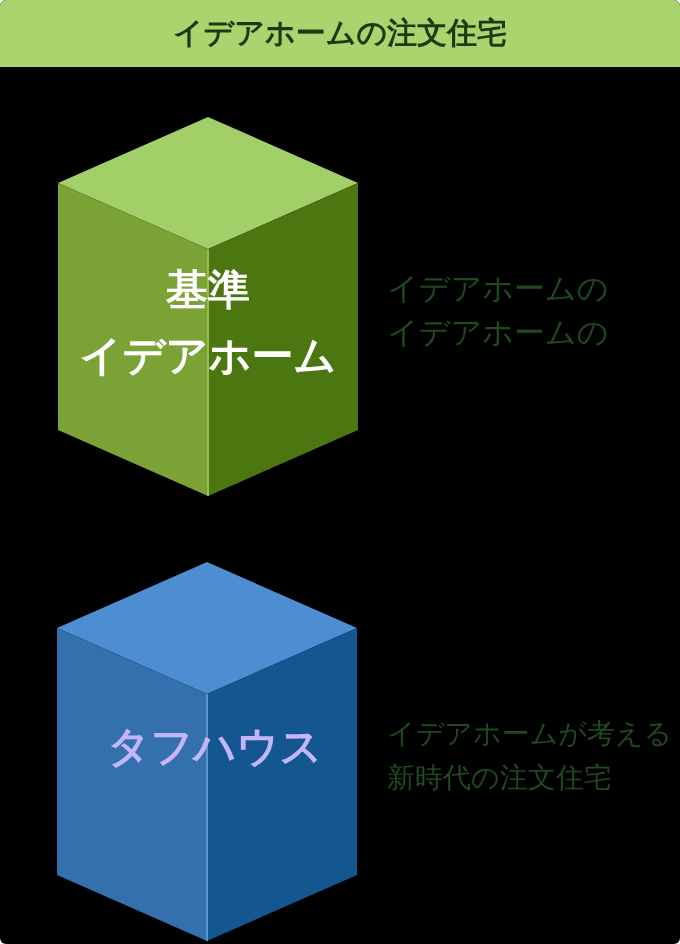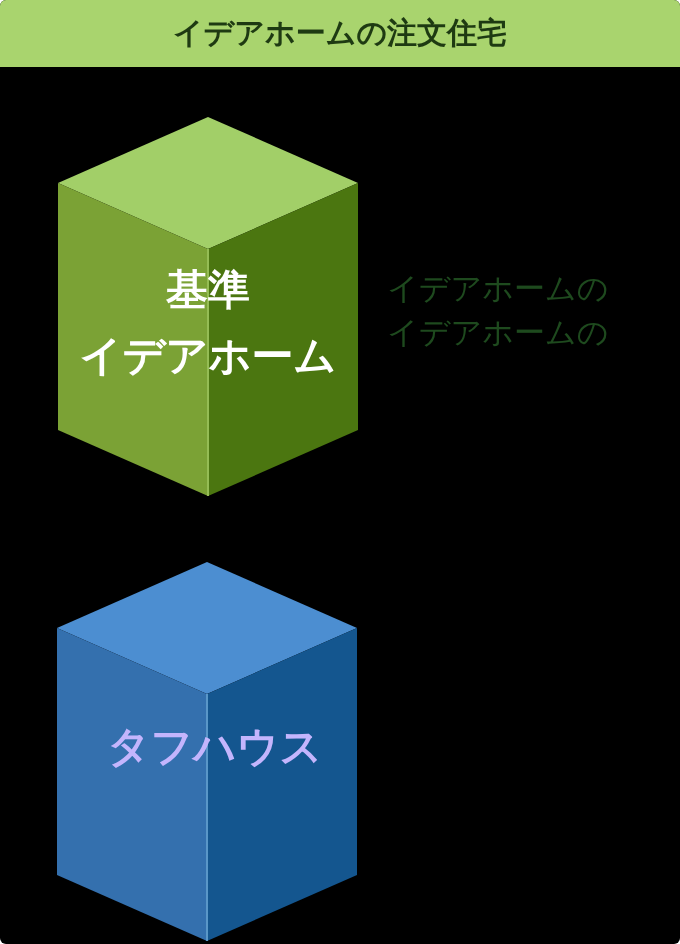--- a/index.html
+++ b/index.html
@@ -75,14 +75,18 @@
 
   <svg class="cube-svg cube2" viewBox="0 0 300 382" aria-hidden="true">
     <polygon points="150,0 300,66 150,132 0,66" fill="#4c8ed1"></polygon>
     <polygon points="0,66 150,132 150,379 0,313" fill="#3470ae"></polygon>
     <polygon points="300,66 300,313 150,379 150,132" fill="#14568f"></polygon>
     <line x1="150" y1="132" x2="150" y2="379" stroke-width="2" stroke="#5a97c8"></line>
   </svg>
   <div class="cube-label label2" style="color: #c4b5fd; padding-left: 8px;">
     <div>タフハウス</div>
   </div>
+  <div class="annotation ann2" style="color: rgb(30, 74, 30);">
+    <div>イデアホームが考える</div>
+    <div>新時代の注文住宅</div>
+  </div>
 
 </div>
 
 </body></html>

